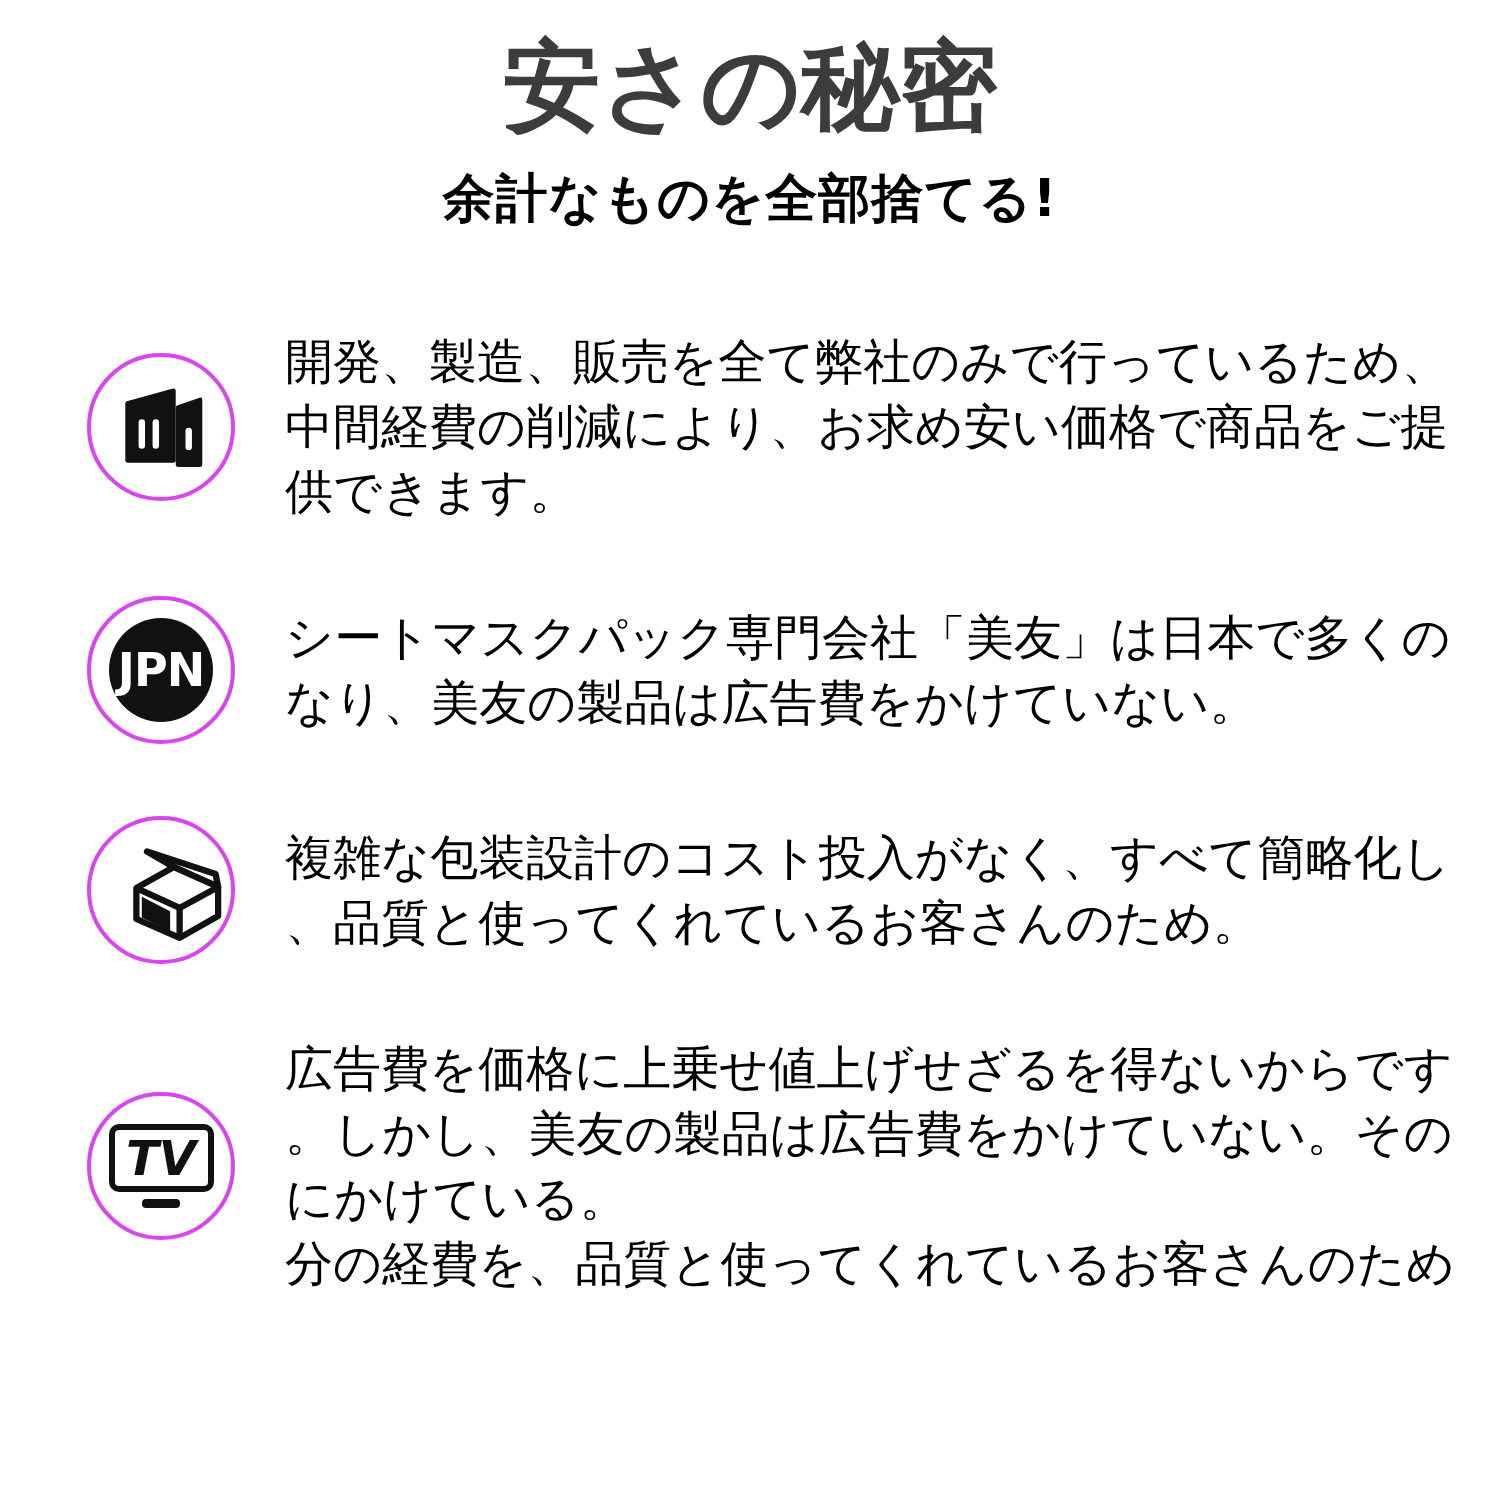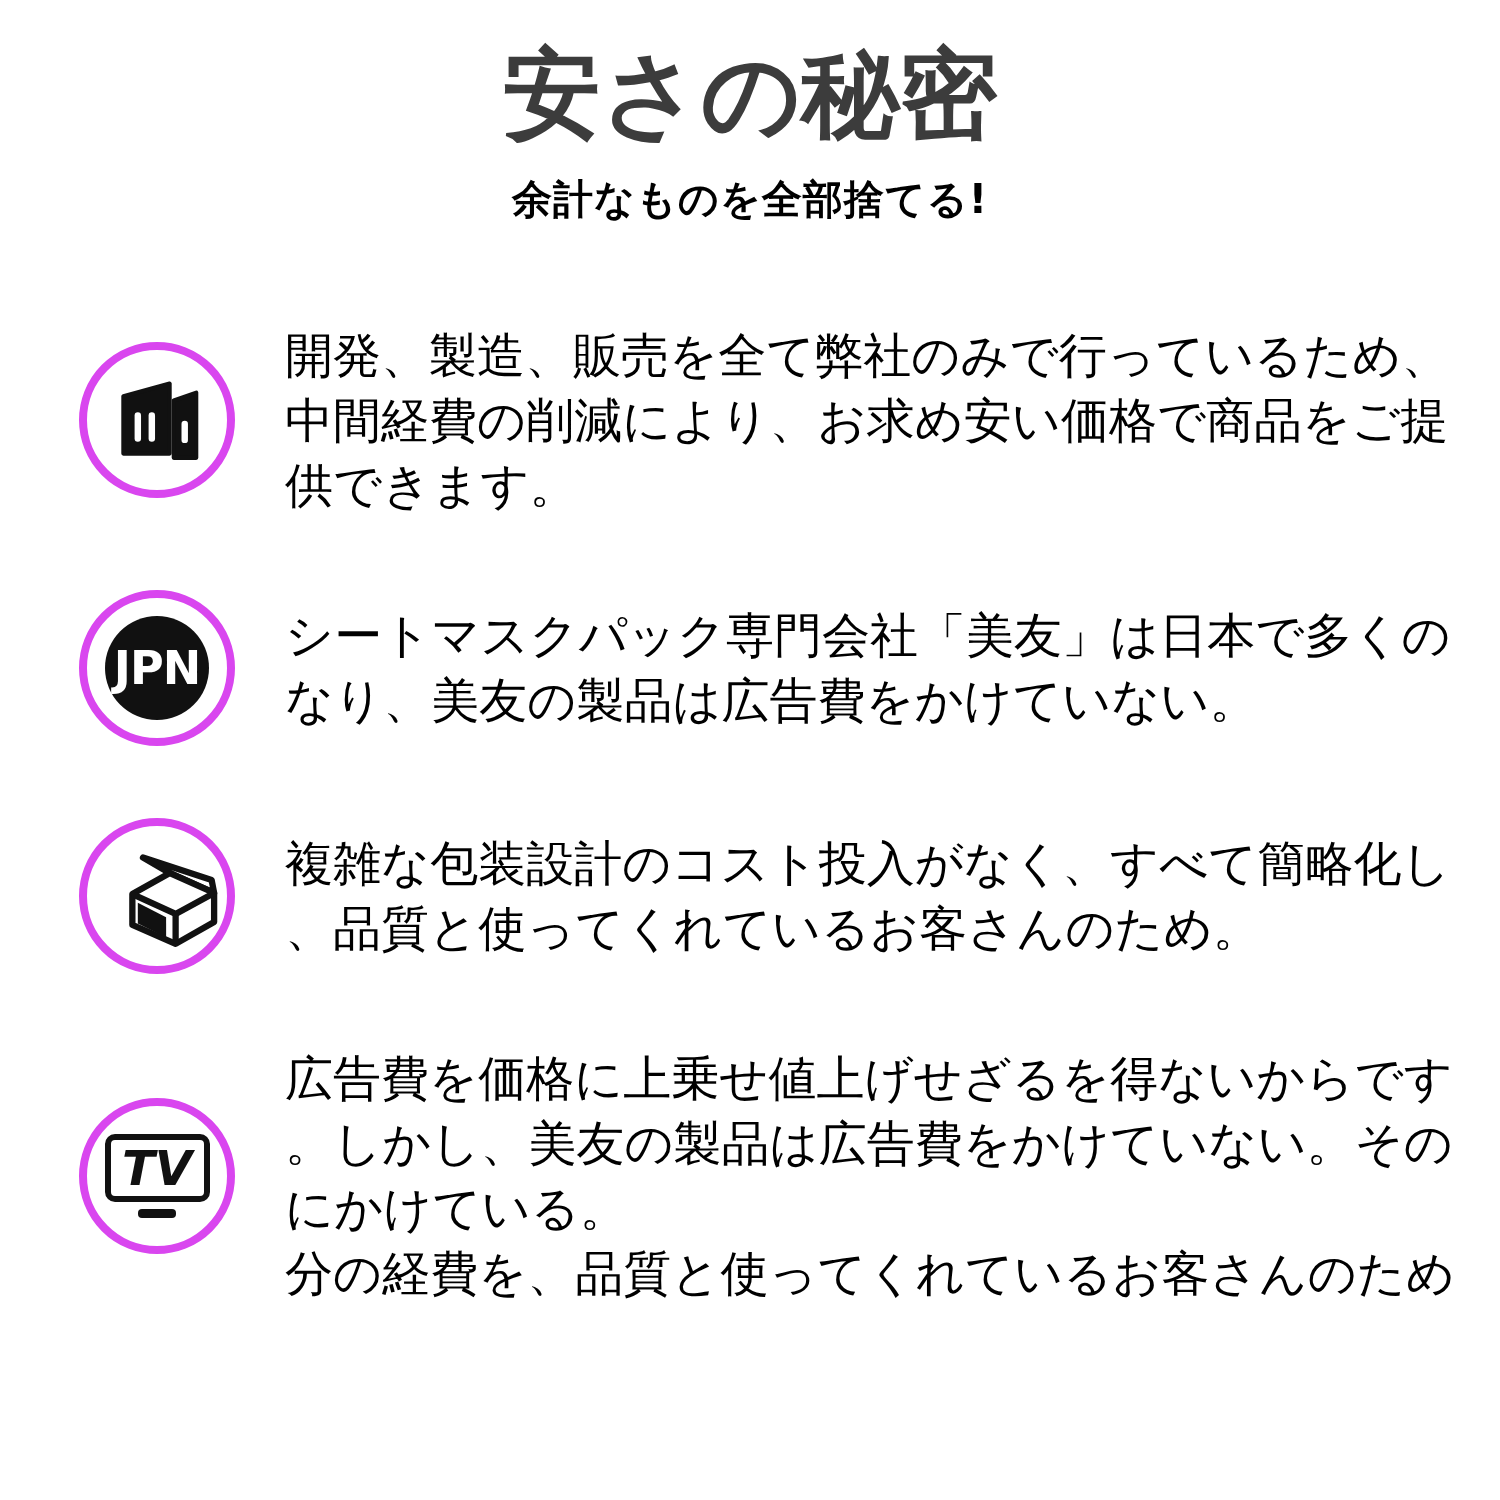--- a/index.html
+++ b/index.html
@@ -9,33 +9,33 @@
   }
   .page {
     position: relative;
     width: 1500px;
     height: 1500px;
     background: #ffffff;
     overflow: hidden;
     font-family: "DejaVu Serif", "Liberation Serif", serif;
   }
   .title {
-    margin: 16px;
+    margin: 8px;
     padding-top: 22px;
     text-align: center;
     font-size: 98px;
     line-height: 1.15;
     font-weight: 600;
     color: #3c3c3c;
     font-family: "DejaVu Serif", "Liberation Serif", serif;
   }
   .subtitle {
     margin-top: 24px;
     text-align: center;
-    font-size: 40px;
+    font-size: 52px;
     line-height: 1.2;
     font-weight: bold;
     color: #000000;
     letter-spacing: 1px;
     font-family: "DejaVu Sans", "Liberation Sans", sans-serif;
   }
   .sections {
     margin-top: 100px;
   }
   .section {
@@ -45,21 +45,21 @@
   }
   .section:last-child { margin-bottom: 0; }
   .icon-col {
     flex: 0 0 235px;
     display: flex;
     justify-content: flex-end;
   }
   .circle {
     width: 140px;
     height: 140px;
-    border: 8px solid #d946ef;
+    border: 4px solid #d946ef;
     border-radius: 50%;
     background: #ffffff;
     display: flex;
     align-items: center;
     justify-content: center;
     box-sizing: content-box;
   }
   .text-col {
     margin-left: 50px;
     font-size: 48px;

